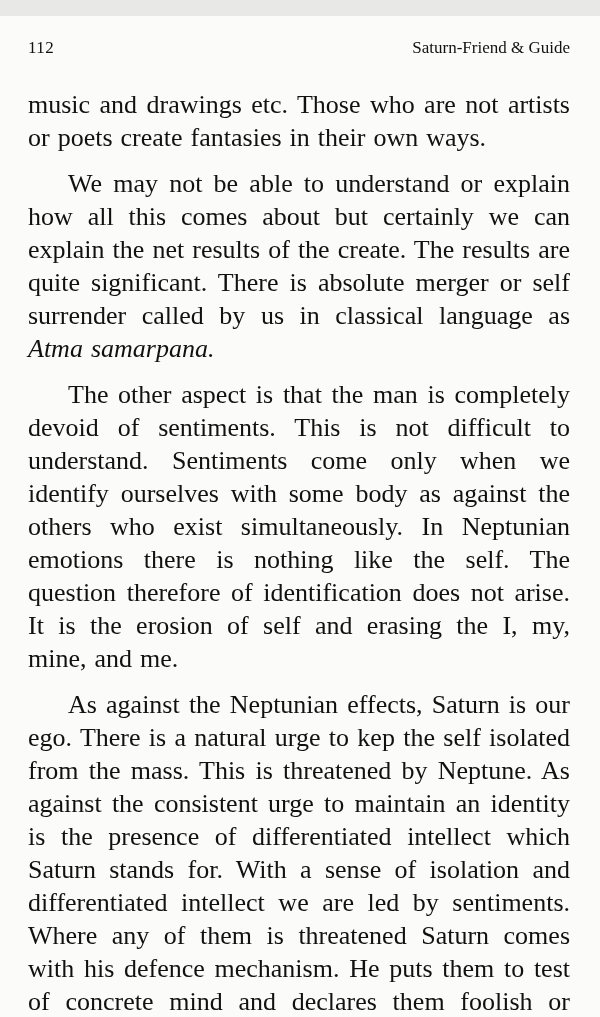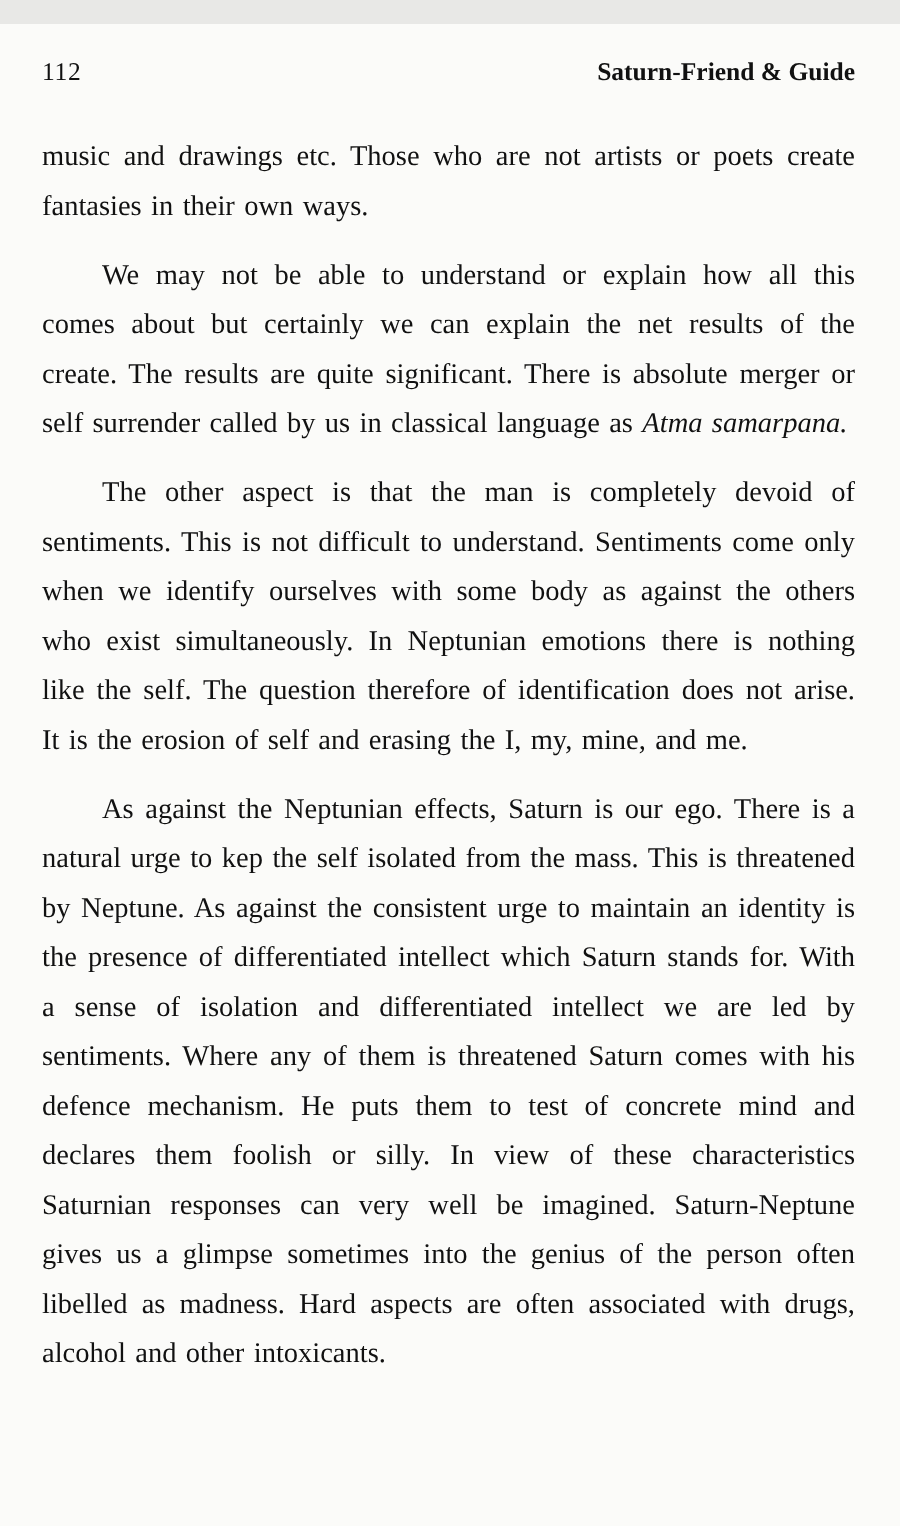--- a/index.html
+++ b/index.html
@@ -24,24 +24,24 @@
     justify-content: space-between;
     align-items: baseline;
     margin-bottom: 30px;
   }
   .page-number {
     font-size: 17px;
     letter-spacing: 0.5px;
   }
   .running-title {
     font-size: 17px;
-    font-weight: bold;
+    font-weight: normal;
   }
   .body-text p {
-    font-size: 19px;
+    font-size: 26px;
     line-height: 33px;
     text-align: justify;
     margin: 0 0 13px 0;
     word-spacing: 1.5px;
   }
   .body-text p.indent {
     text-indent: 40px;
   }
   .body-text i {
     font-style: italic;

